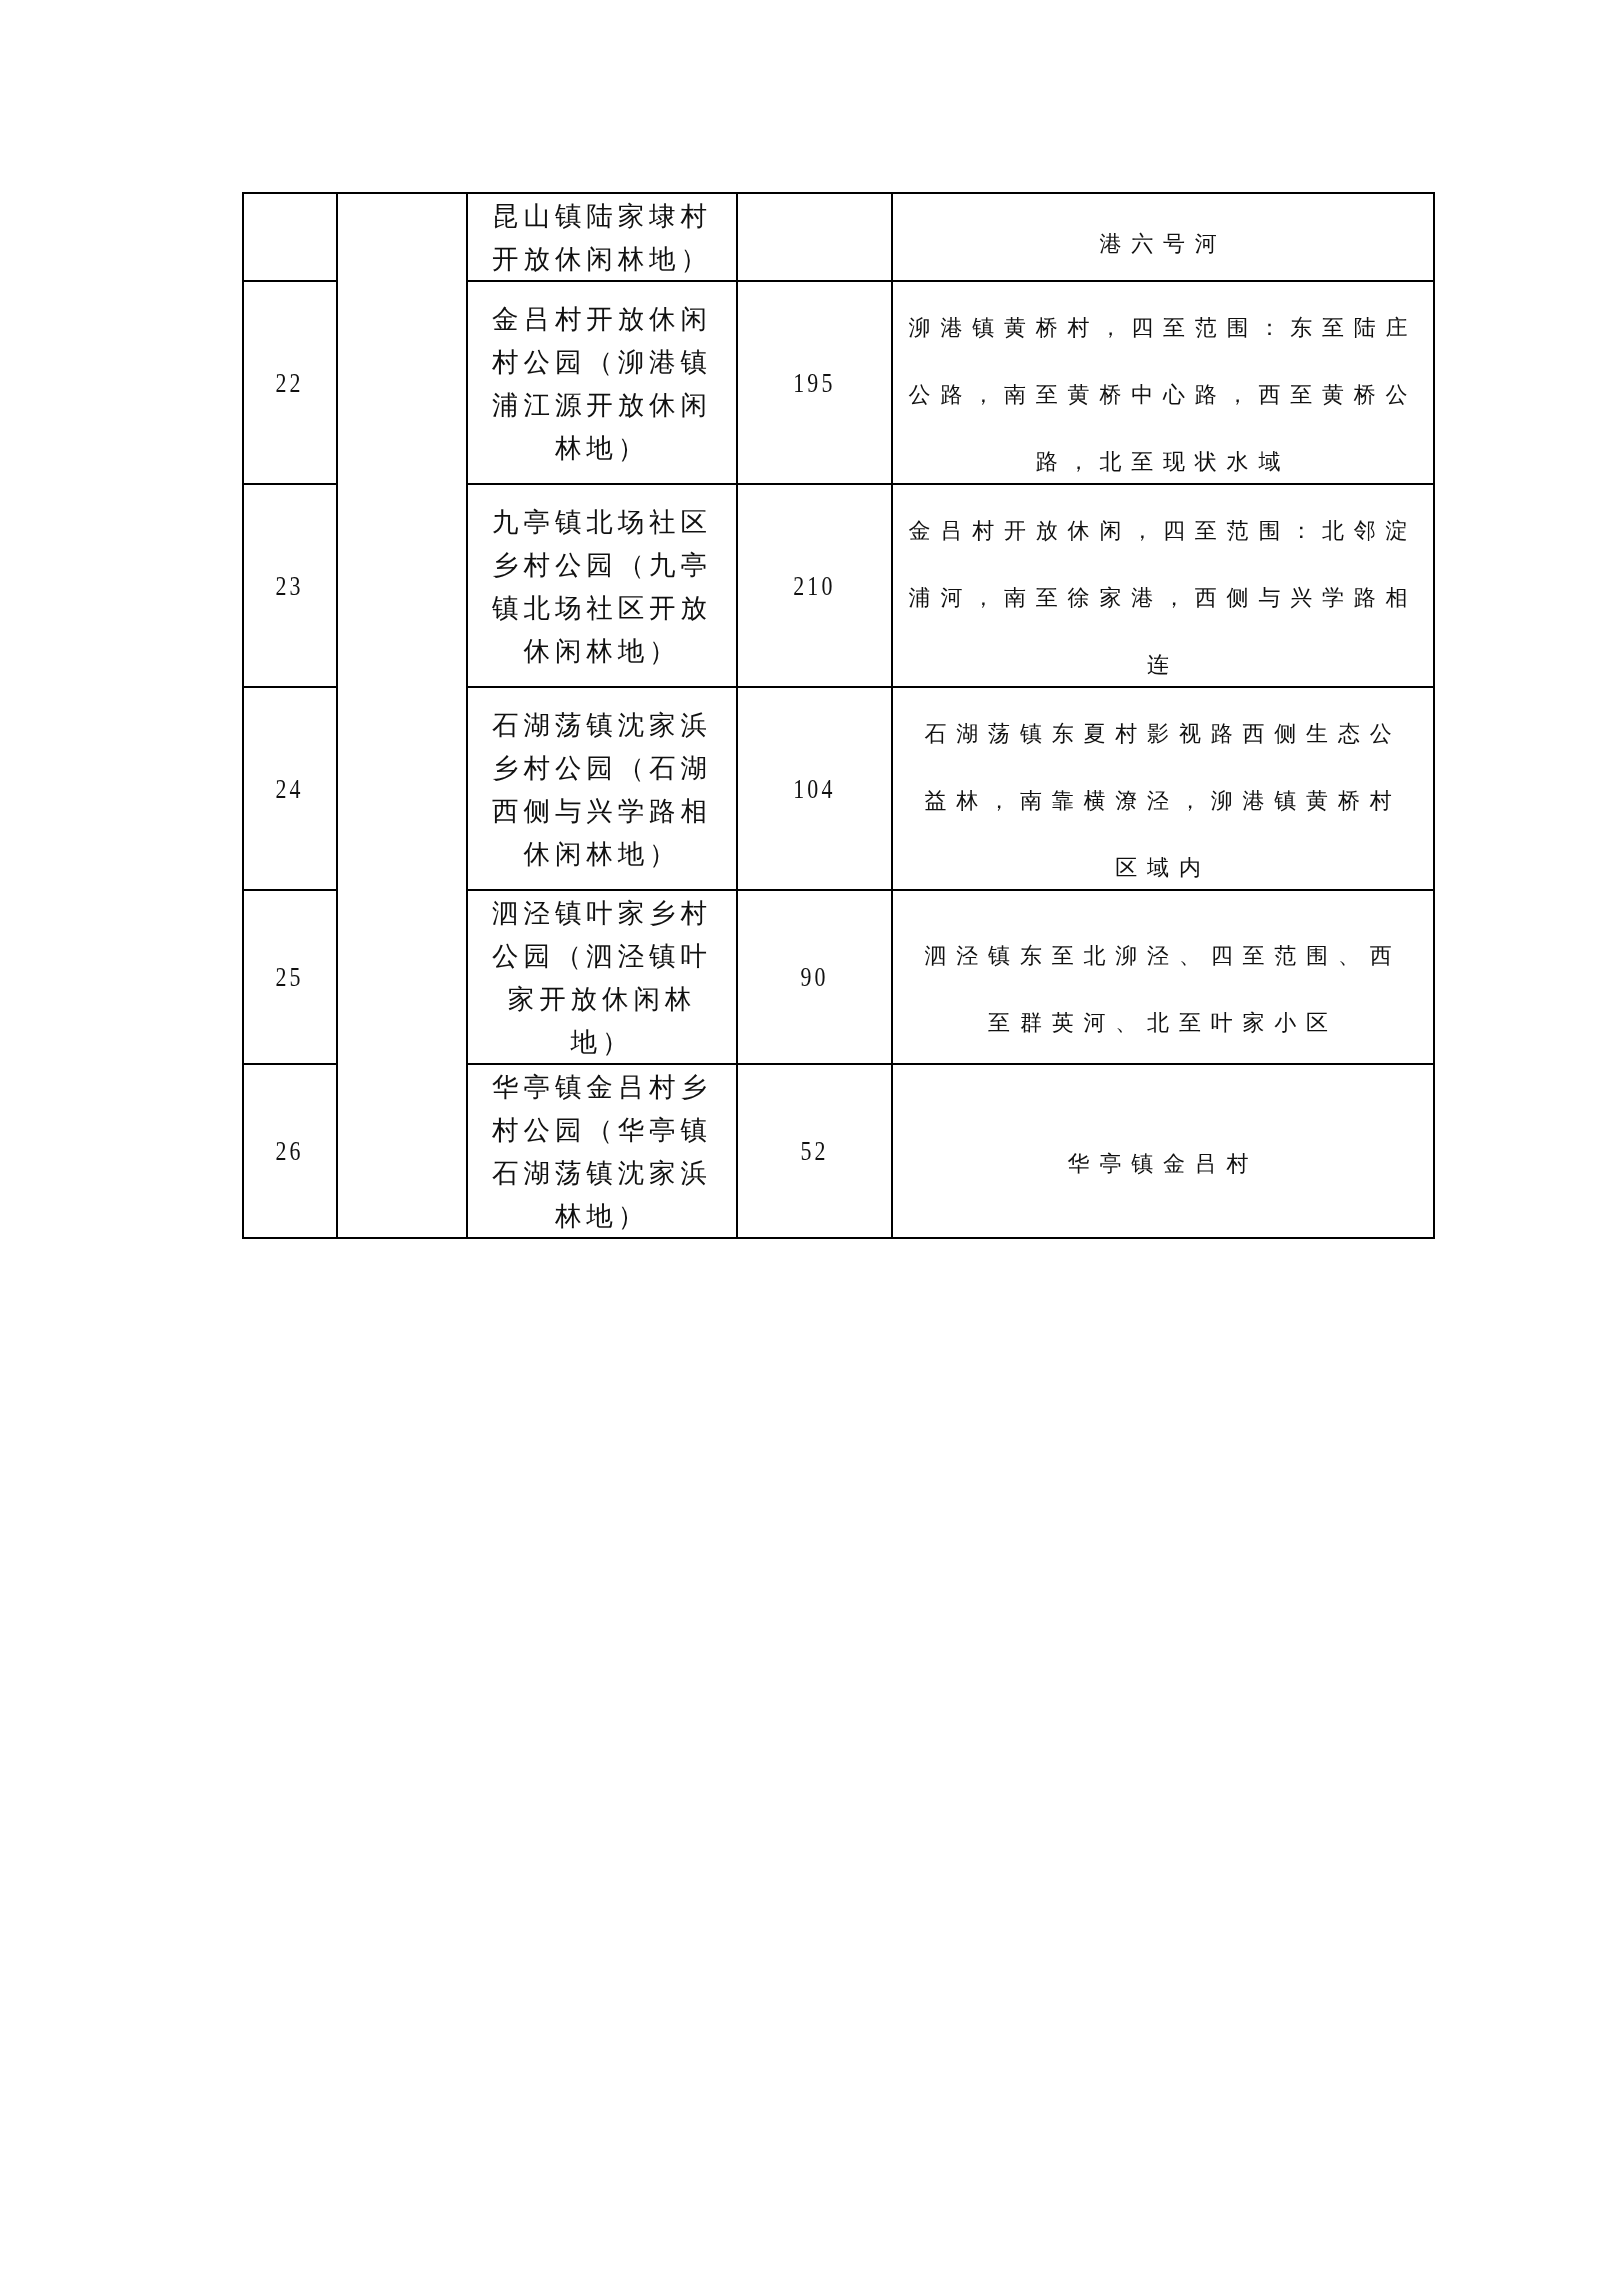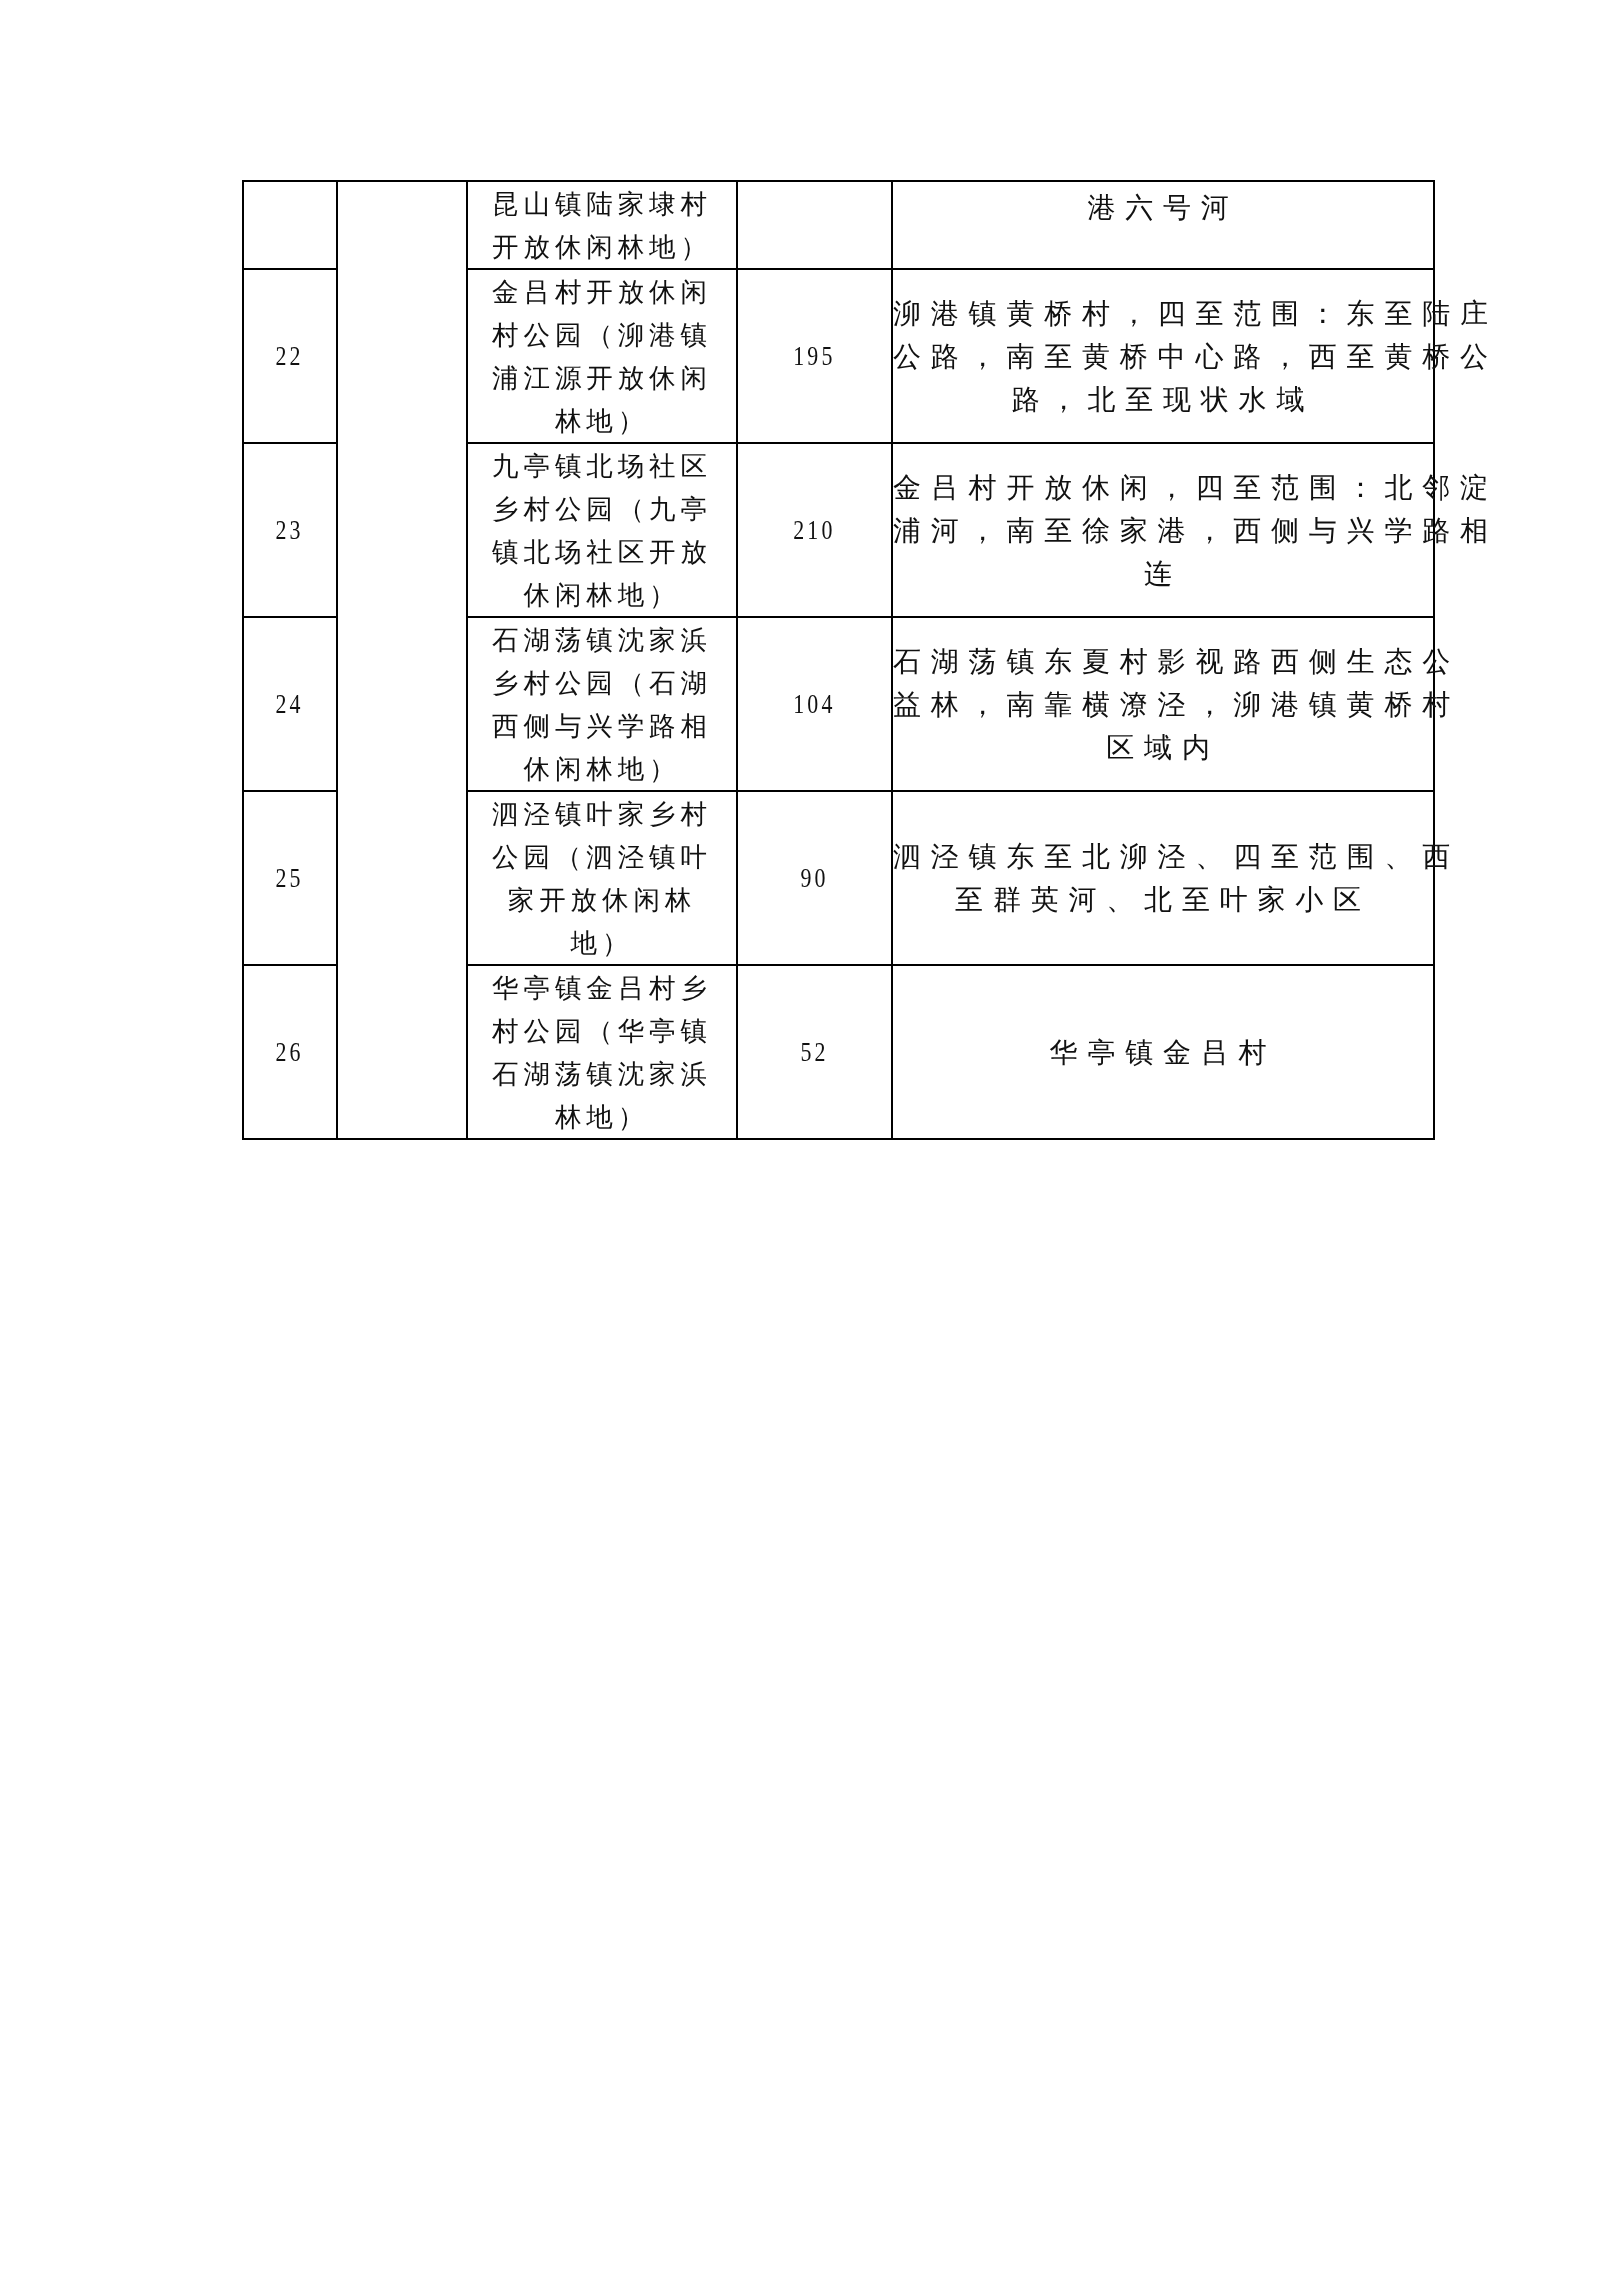--- a/index.html
+++ b/index.html
@@ -1,39 +1,39 @@
 <!DOCTYPE html>
 <html><head>
   <meta charset="utf-8">
   <style>
     html, body { margin: 0; padding: 0; background: #ffffff; }
     body { width: 1621px; height: 2293px; position: relative; overflow: hidden;
            font-family: "DejaVu Serif", "Liberation Serif", serif; color: #000; }
     .page { position: absolute; left: 0; top: 0; width: 1621px; height: 2293px; background: #fff; }
     table.land {
-      position: absolute; left: 242px; top: 180px; width: 1191px;
+      position: absolute; left: 242px; top: 192px; width: 1191px;
       border-collapse: collapse; table-layout: fixed;
     }
     table.land td {
       border: 2px solid #000; padding: 0; text-align: center; vertical-align: middle;
       font-size: 26.5px; line-height: 43px; color: #111;
     }
     col.c-no { width: 94px; }
     col.c-dist { width: 130px; }
     col.c-name { width: 270px; }
     col.c-area { width: 155px; }
     col.c-desc { width: 542px; }
     tr.r-first td { height: 82px; }
     tr.r-std td { height: 168px; }
     .lines { display: block; }
     .ln { display: block; white-space: nowrap; letter-spacing: 4.9px; }
     .num { font-family: "Liberation Serif", serif; font-size: 27.4px; letter-spacing: 3.9px;
            display: inline-block; transform: scaleX(0.8); }
     .dist { letter-spacing: 5.9px; font-size: 26.5px; }
-    .desc .ln { letter-spacing: 9.8px; font-size: 28px; }
+    .desc .ln { letter-spacing: 9.8px; font-size: 22px; margin-top: 24px; }
     .top-align { vertical-align: top !important; padding-top: 3.9px !important; }
   </style>
 </head>
 <body>
 
 <div class="page">
   <table class="land">
     <colgroup>
       <col class="c-no">
         <col class="c-dist">

